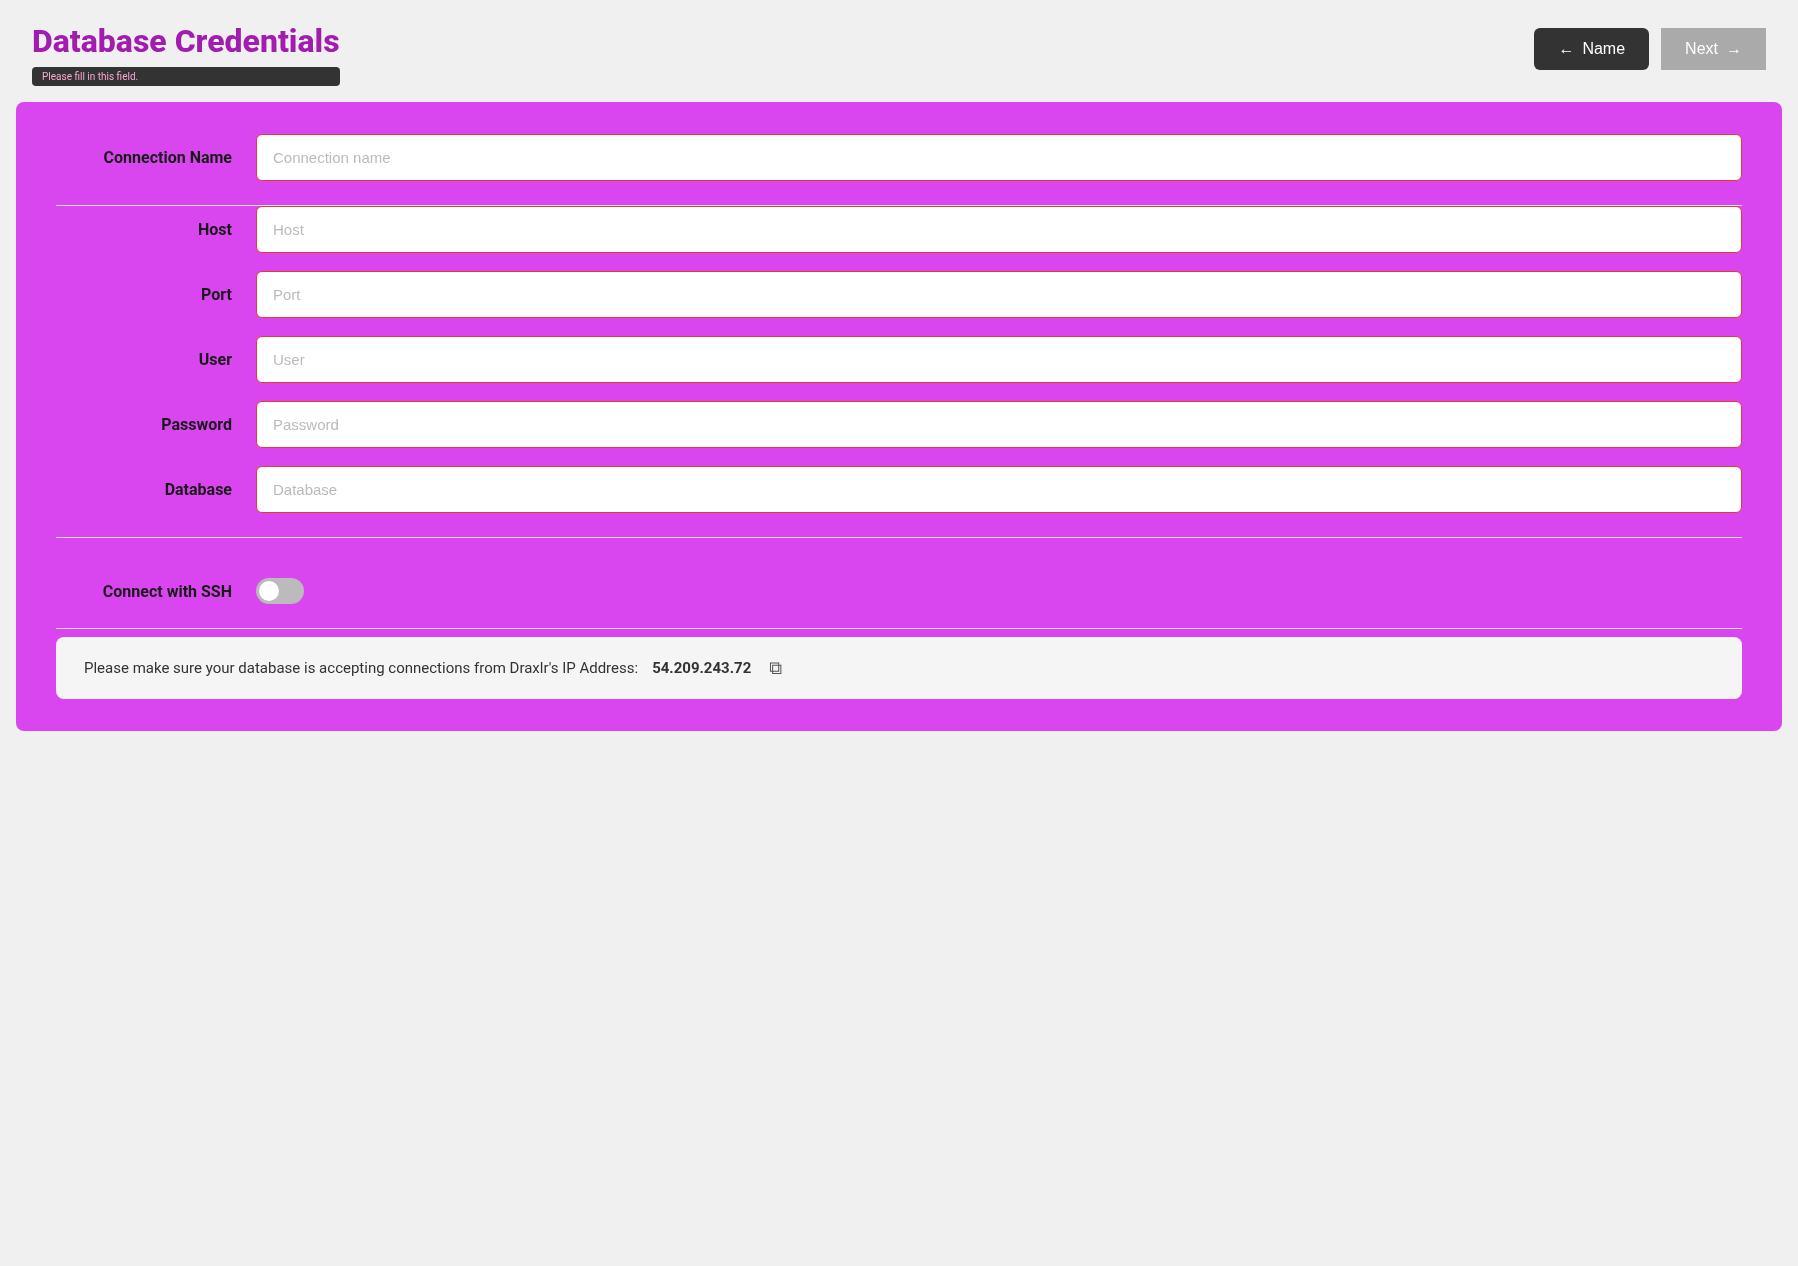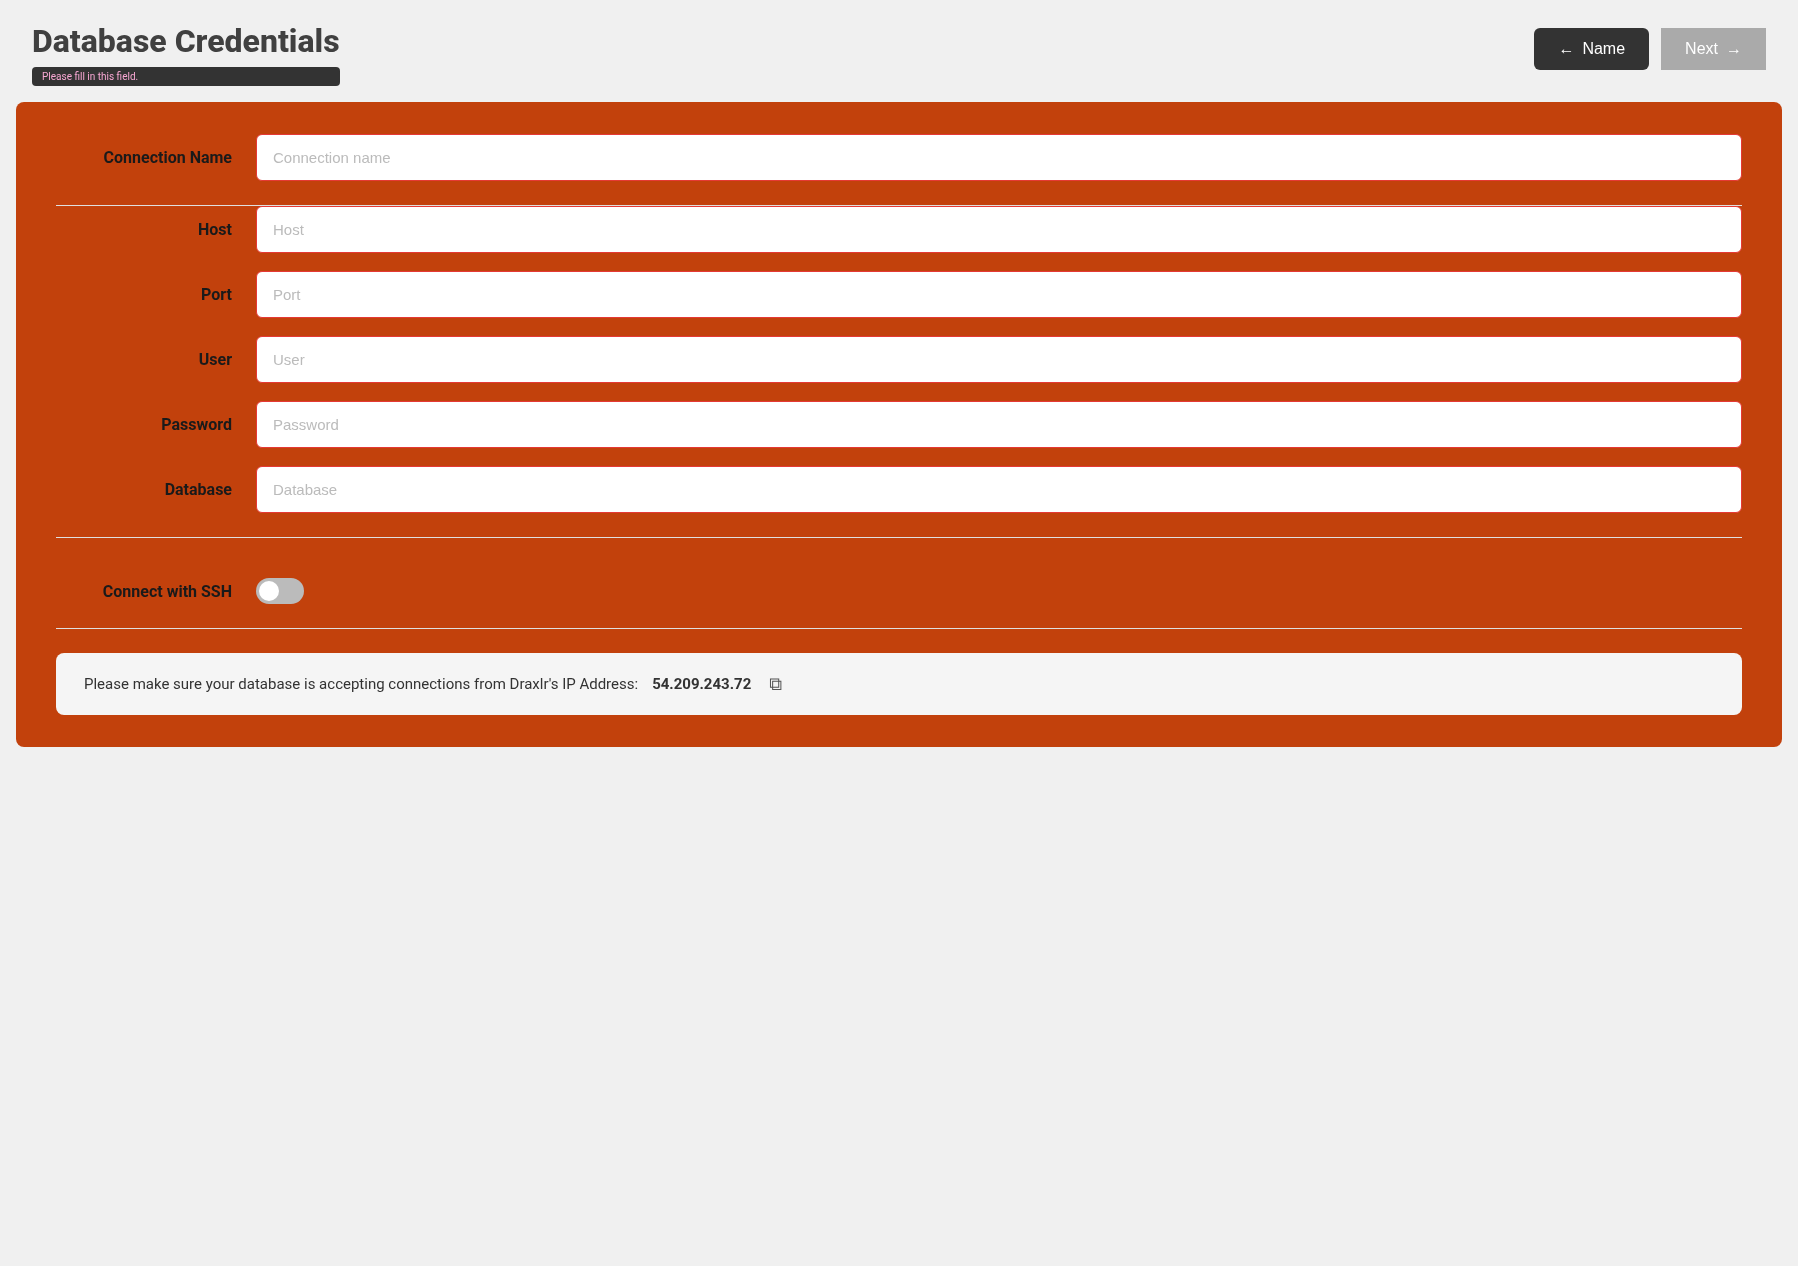--- a/index.html
+++ b/index.html
@@ -31,21 +31,21 @@
 
     .header-left {
       display: flex;
       flex-direction: column;
       gap: 4px;
     }
 
     .page-title {
       font-size: 32px;
       font-weight: 800;
-      color: #404040;
+      color: #a21caf;
       line-height: 1.1;
     }
 
     .tooltip-bubble {
       background: #333;
       color: #f9a8d4;
       font-size: 10px;
       padding: 4px 10px;
       border-radius: 4px;
       display: inline-block;
@@ -81,21 +81,21 @@
       padding: 12px 24px;
       font-size: 16px;
       font-weight: 500;
       cursor: pointer;
       display: flex;
       align-items: center;
       gap: 8px;
     }
 
     .main-content {
-      background: #c2410c;
+      background: #d946ef;
       margin: 0 16px 24px 16px;
       border-radius: 8px;
       padding: 32px 40px;
     }
 
     .form-section {
       padding-bottom: 24px;
       margin-bottom: 24px;
       border-bottom: 1px solid #e0e0e0;
     }
@@ -138,21 +138,21 @@
     .credentials-section {
       padding-bottom: 24px;
       margin-bottom: 24px;
       border-bottom: 1px solid #e0e0e0;
     }
 
     .ssh-section {
       display: flex;
       align-items: center;
       padding: 16px 0 24px 0;
-      margin-bottom: 24px;
+      margin-bottom: 8px;
       border-bottom: 1px solid #e0e0e0;
     }
 
     .ssh-label {
       font-size: 16px;
       font-weight: 700;
       color: #1a1a1a;
       width: 200px;
       min-width: 200px;
       text-align: right;

